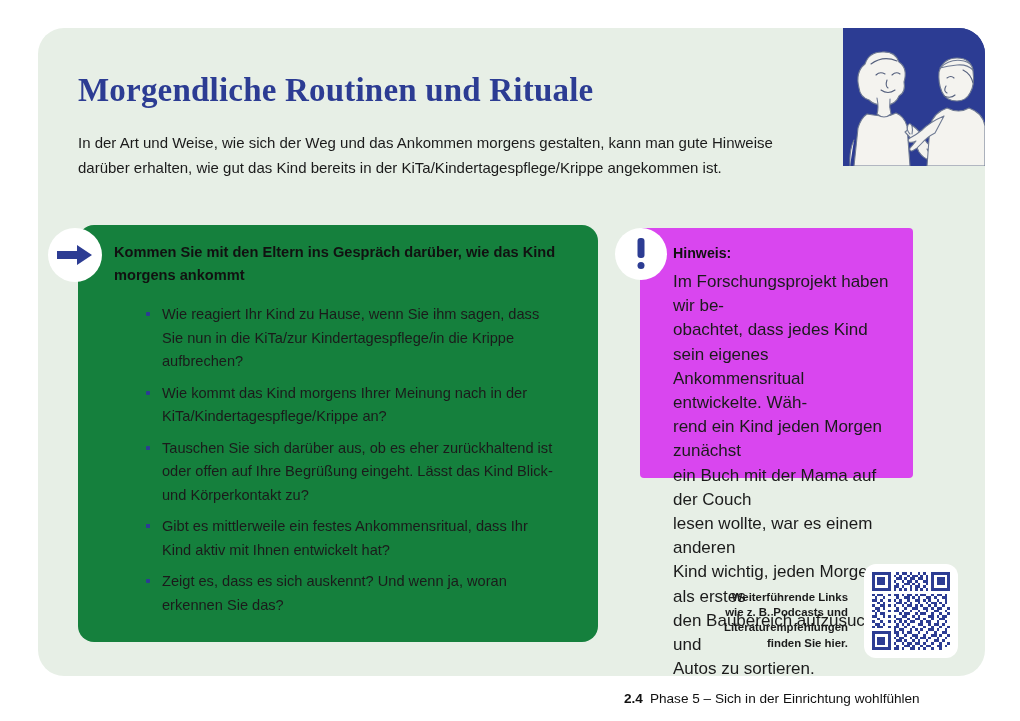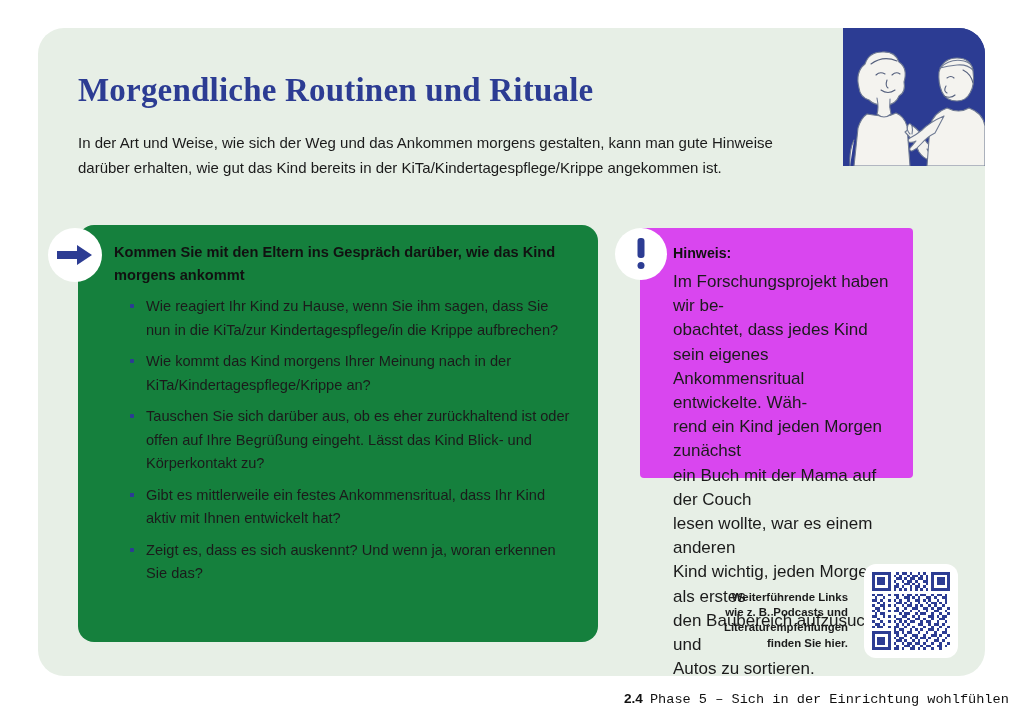--- a/index.html
+++ b/index.html
@@ -84,21 +84,21 @@
   }
   .card-heading {
     font-size: 14.6px;
     font-weight: bold;
     line-height: 23px;
     color: #111111;
     margin: 0 0 8px 0;
   }
   .bullets {
     list-style: none;
-    margin: 0;
+    margin: 16px;
     padding: 0 0 0 16px;
   }
   .bullets li {
     position: relative;
     font-size: 14.6px;
     line-height: 23.5px;
     color: #1b1b1b;
     margin-bottom: 8px;
     padding-left: 16px;
   }
@@ -215,21 +215,21 @@
   
   .footer {
     position: absolute;
     left: 624px;
     top: 691px;
     font-size: 13.6px;
     color: #111111;
     white-space: nowrap;
   }
   .footer .num { font-weight: bold; }
-  .footer .lbl { margin-left: 7px; font-family: Liberation Mono, monospace; }
+  .footer .lbl { margin-left: 7px; }
 </style>
 </head>
 <body>
 
 <div class="page">
 
   <div class="green-panel"></div>
 
   <div class="illustration">
     <svg width="142" height="138" viewBox="0 0 142 138" xmlns="http://www.w3.org/2000/svg">

